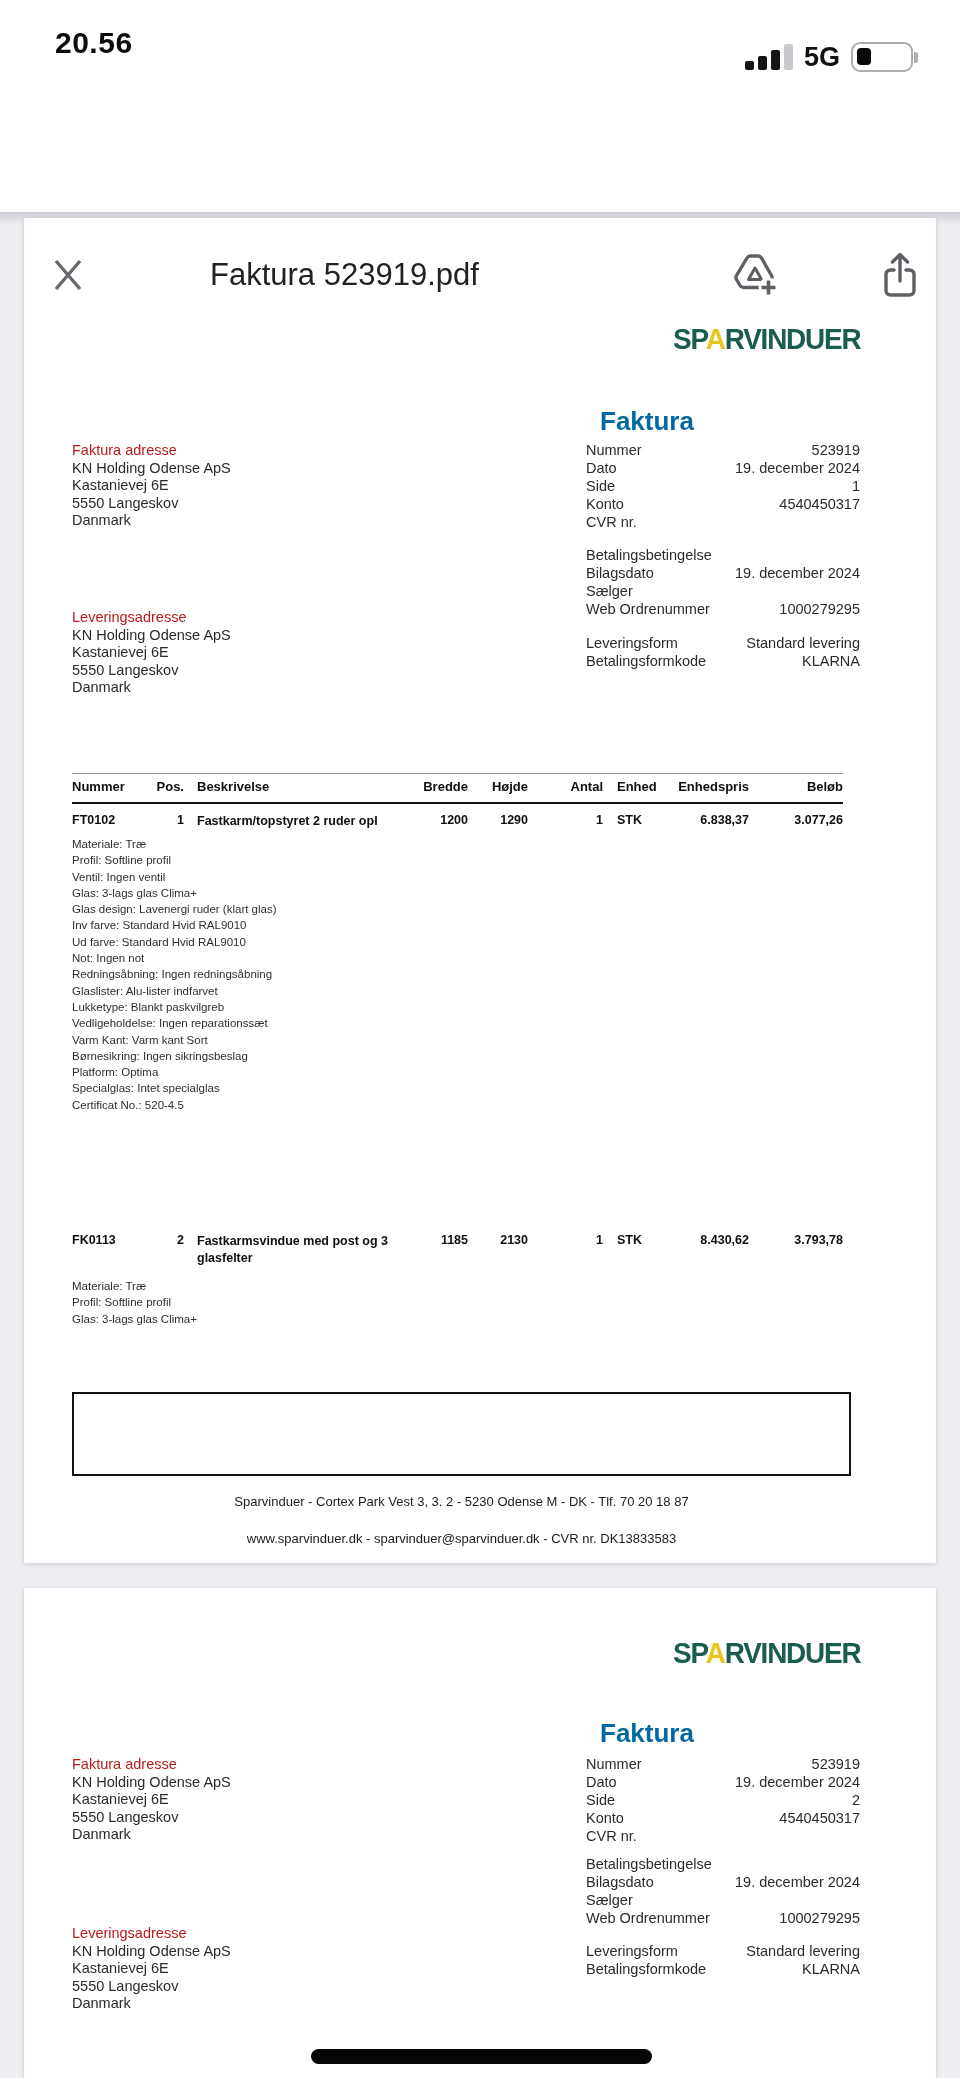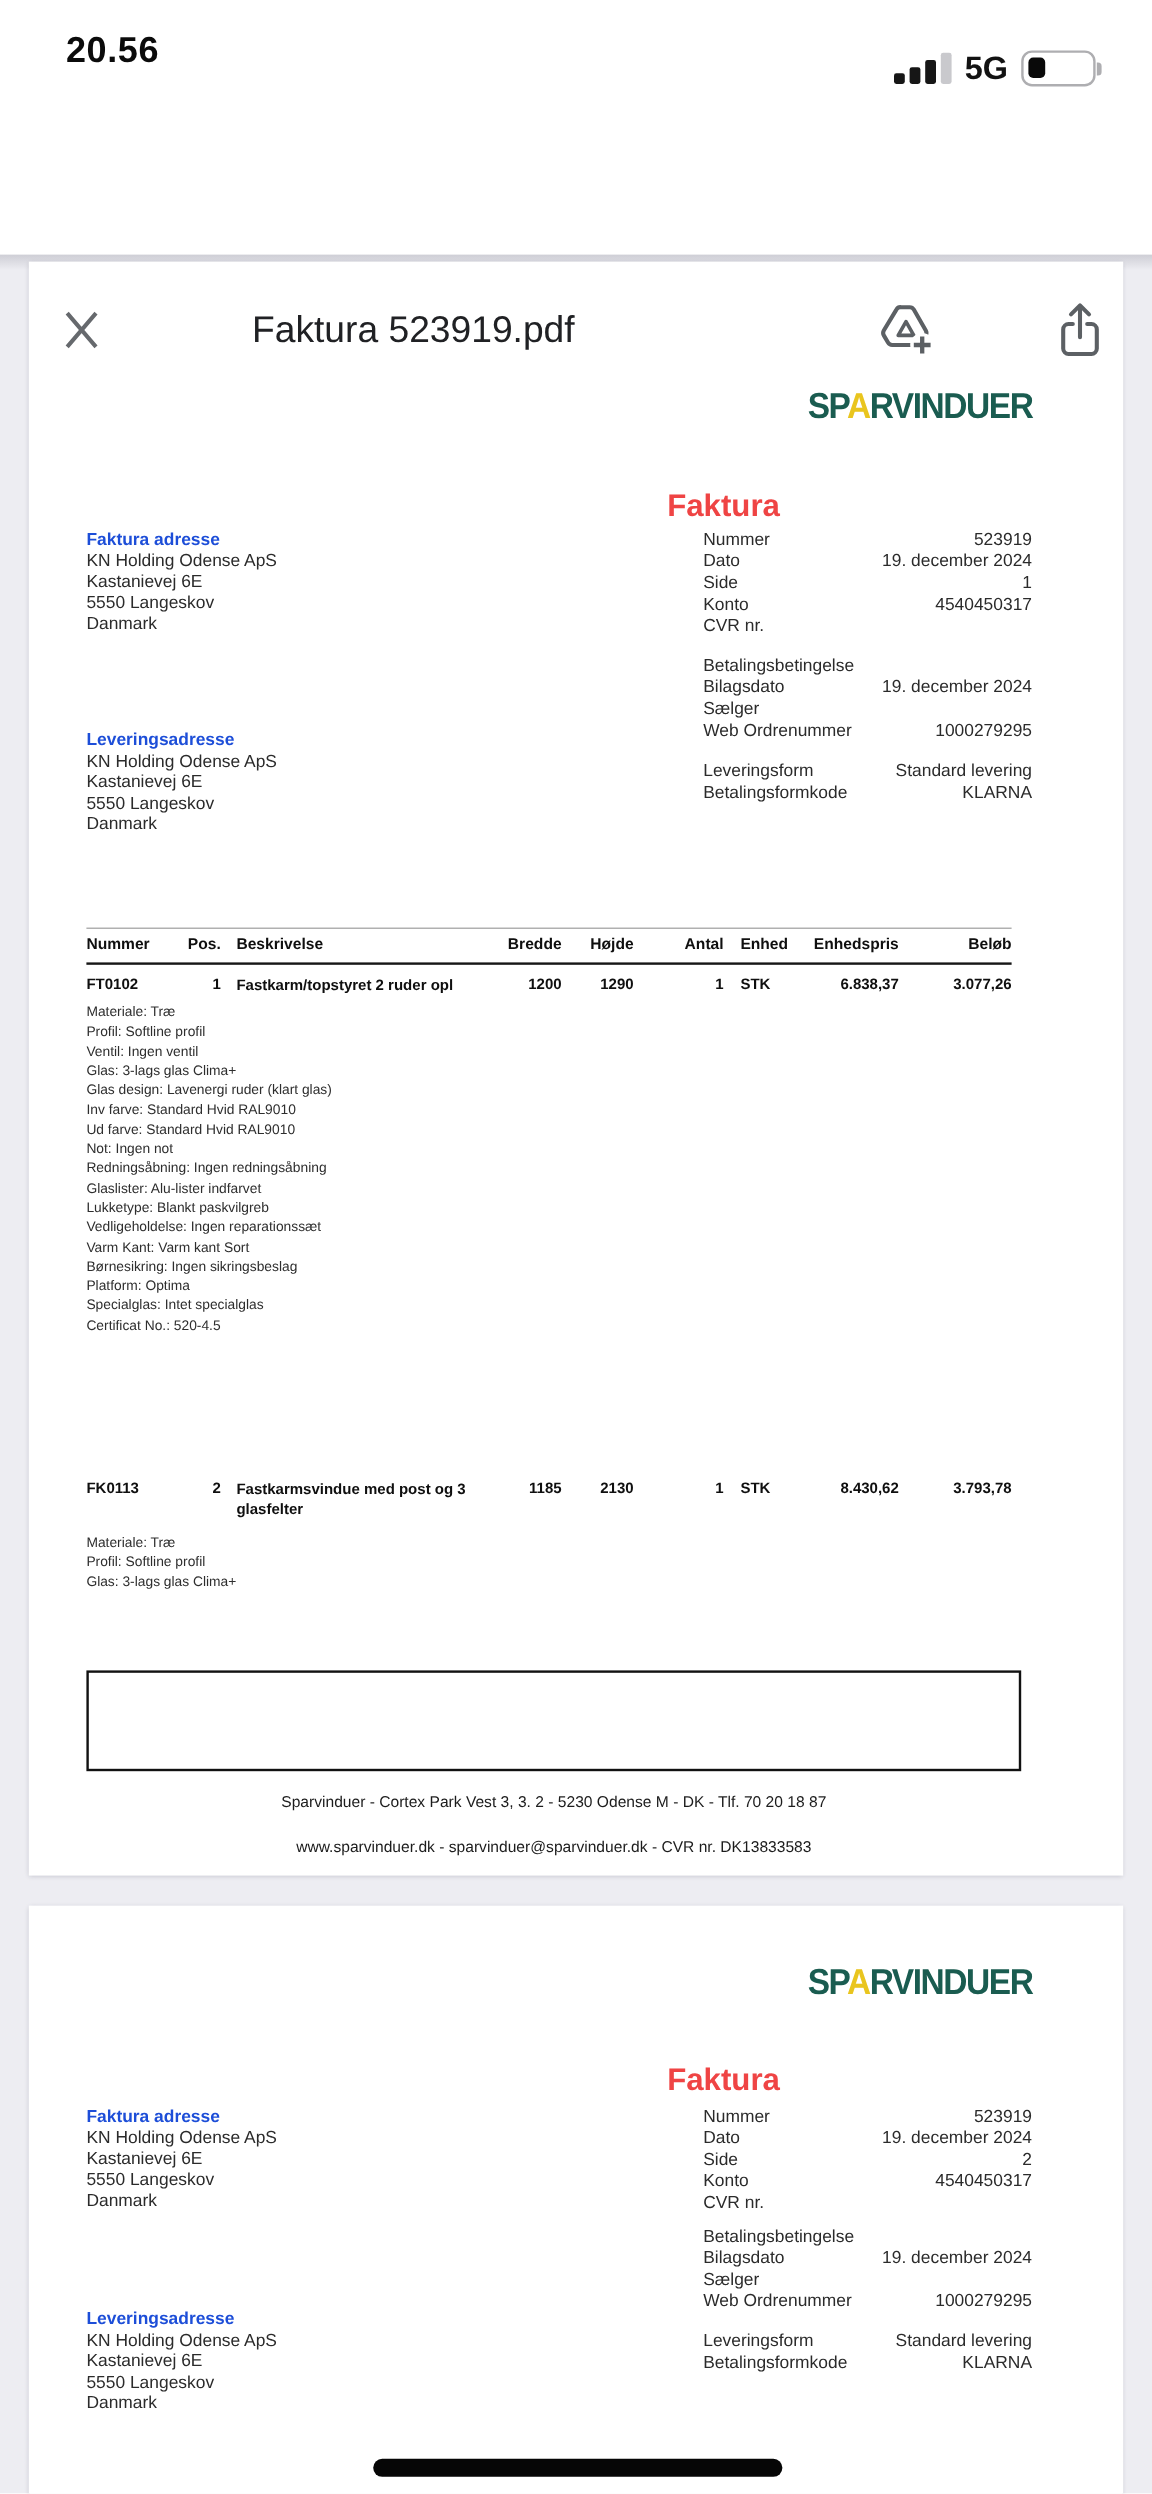--- a/index.html
+++ b/index.html
@@ -38,30 +38,30 @@
   .page1 { top:6px;  height:1345px; }
   .page2 { top:1376px; height:560px; }
 
   
   .brand { position:absolute; right:76px; font-size:30px; font-weight:800; letter-spacing:-1.3px;
            color:#1a5c50; transform:scaleX(.93); transform-origin:right; white-space:nowrap; }
   .brand .gold { color:#e9c51e; }
   .page1 .brand { top:104px; } .page2 .brand { top:48px; }
 
   
-  .doc-h1 { position:absolute; left:532px; font-size:26px; font-weight:700; color:#ef4444; }
+  .doc-h1 { position:absolute; left:576px; font-size:26px; font-weight:700; color:#0369a1; }
   .page1 .doc-h1 { top:188px; } .page2 .doc-h1 { top:130px; }
   .meta { position:absolute; left:562px; right:76px; }
   .meta .mrow { display:flex; justify-content:space-between; height:18px; font-size:14.5px; color:#2b2b2b; }
   .meta .mv { text-align:right; white-space:nowrap; }
   .page1 .m1 { top:224px; } .page1 .m2 { top:329px; } .page1 .m3 { top:417px; }
   .page2 .m1 { top:168px; } .page2 .m2 { top:268px; } .page2 .m3 { top:355px; }
 
   .addr { position:absolute; left:48px; font-size:14.5px; line-height:17.5px; color:#2b2b2b; }
-  .addr .ah { font-weight:700; color:#1d4ed8; }
+  .addr .ah { font-weight:400; color:#b91c1c; }
   .page1 .billing { top:224px; } .page1 .shipping { top:391px; }
   .page2 .billing { top:168px; } .page2 .shipping { top:337px; }
 
   
   .tbl { position:absolute; left:48px; width:771px; }
   .cells { display:flex; }
   .cells span { display:block; white-space:nowrap; }
   .hc1,.bc1 { width:83px; }
   .hc2,.bc2 { width:29px; text-align:right; }
   .hc3 { width:192px; padding-left:13px; }

